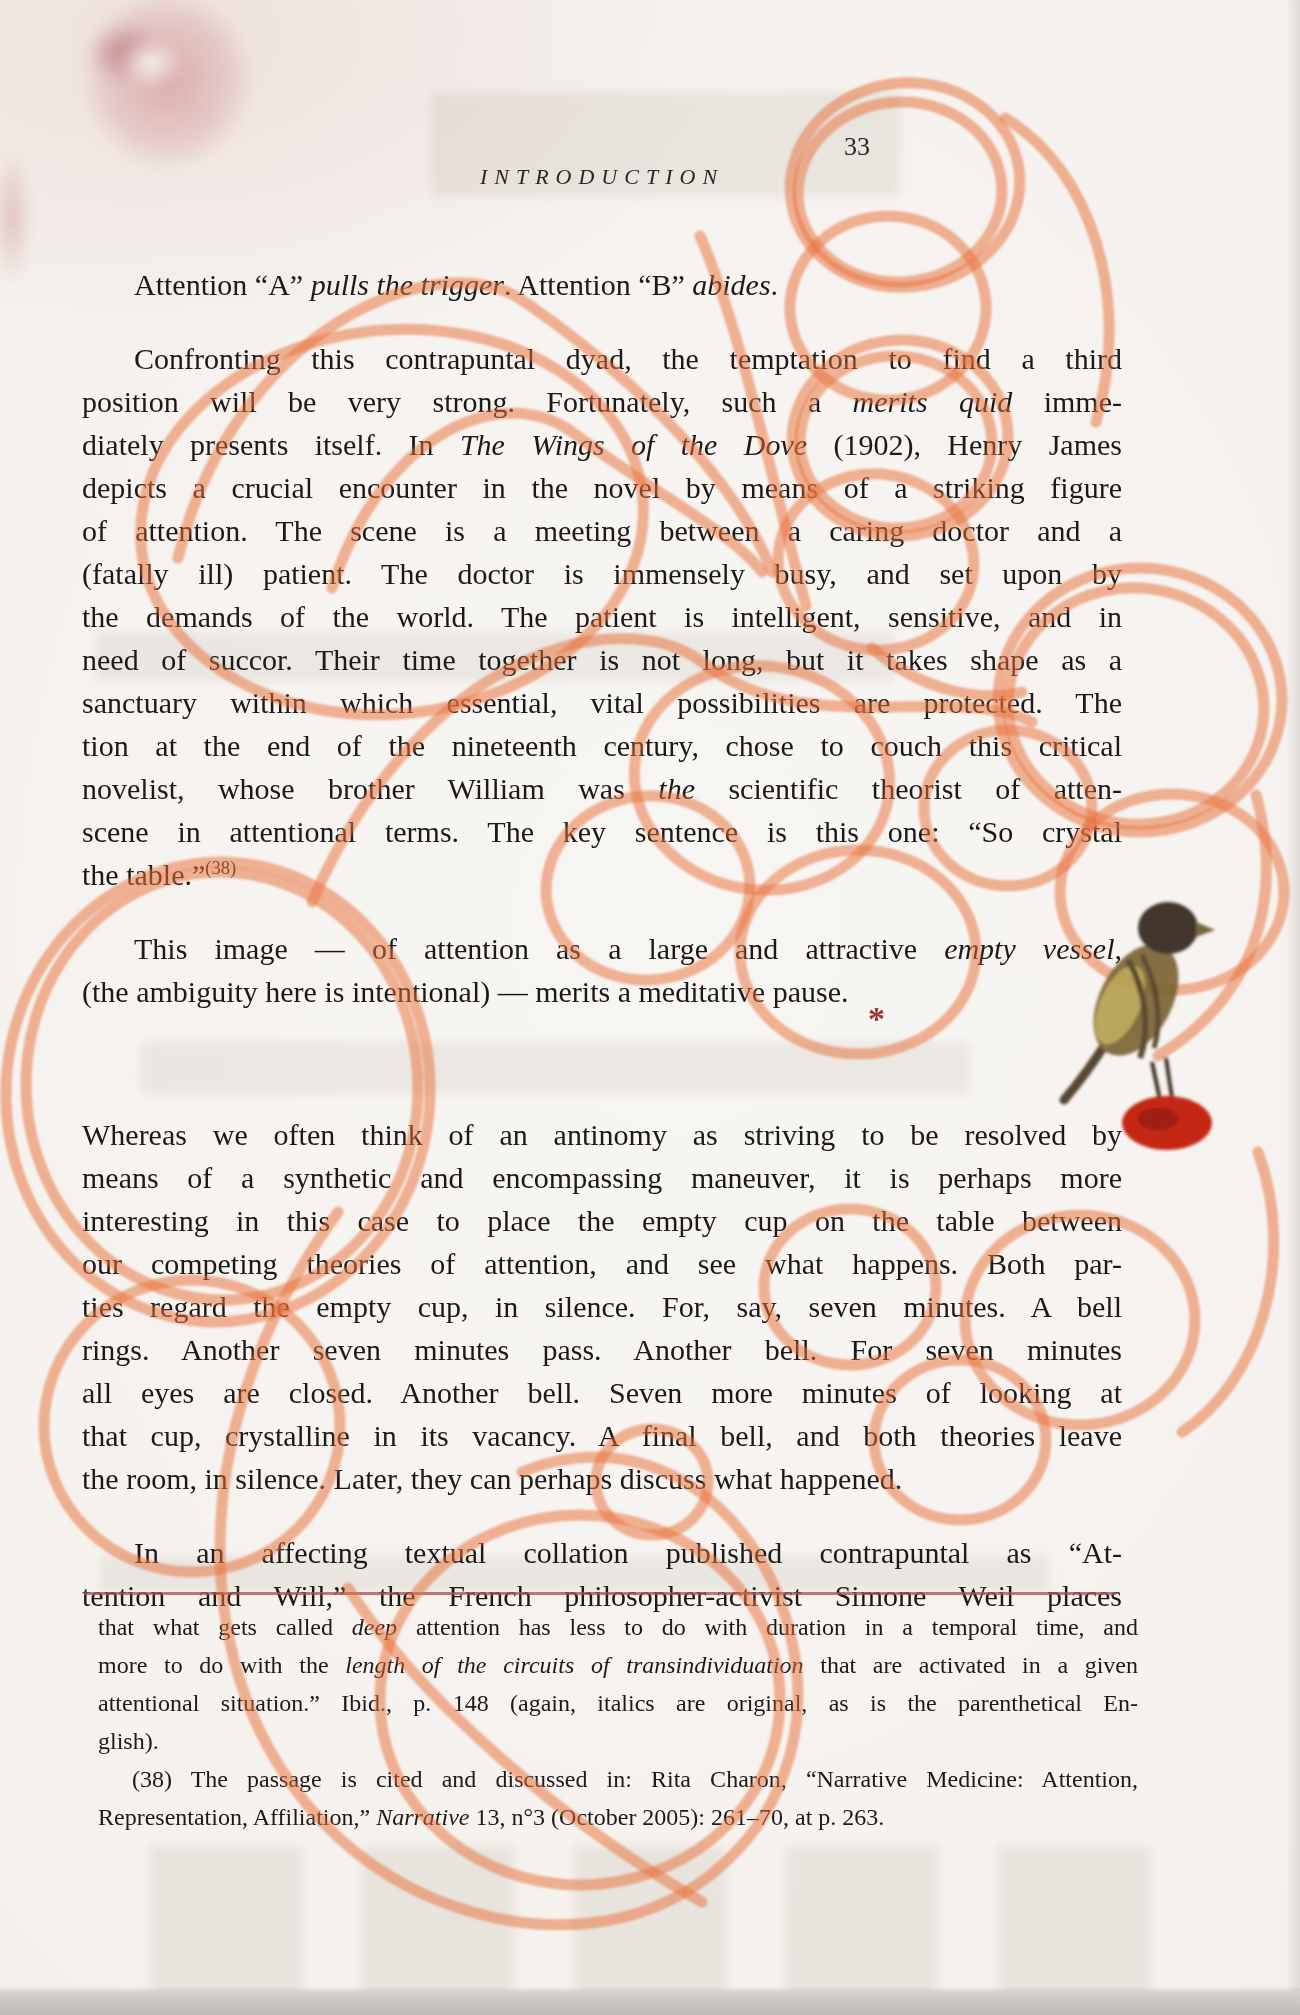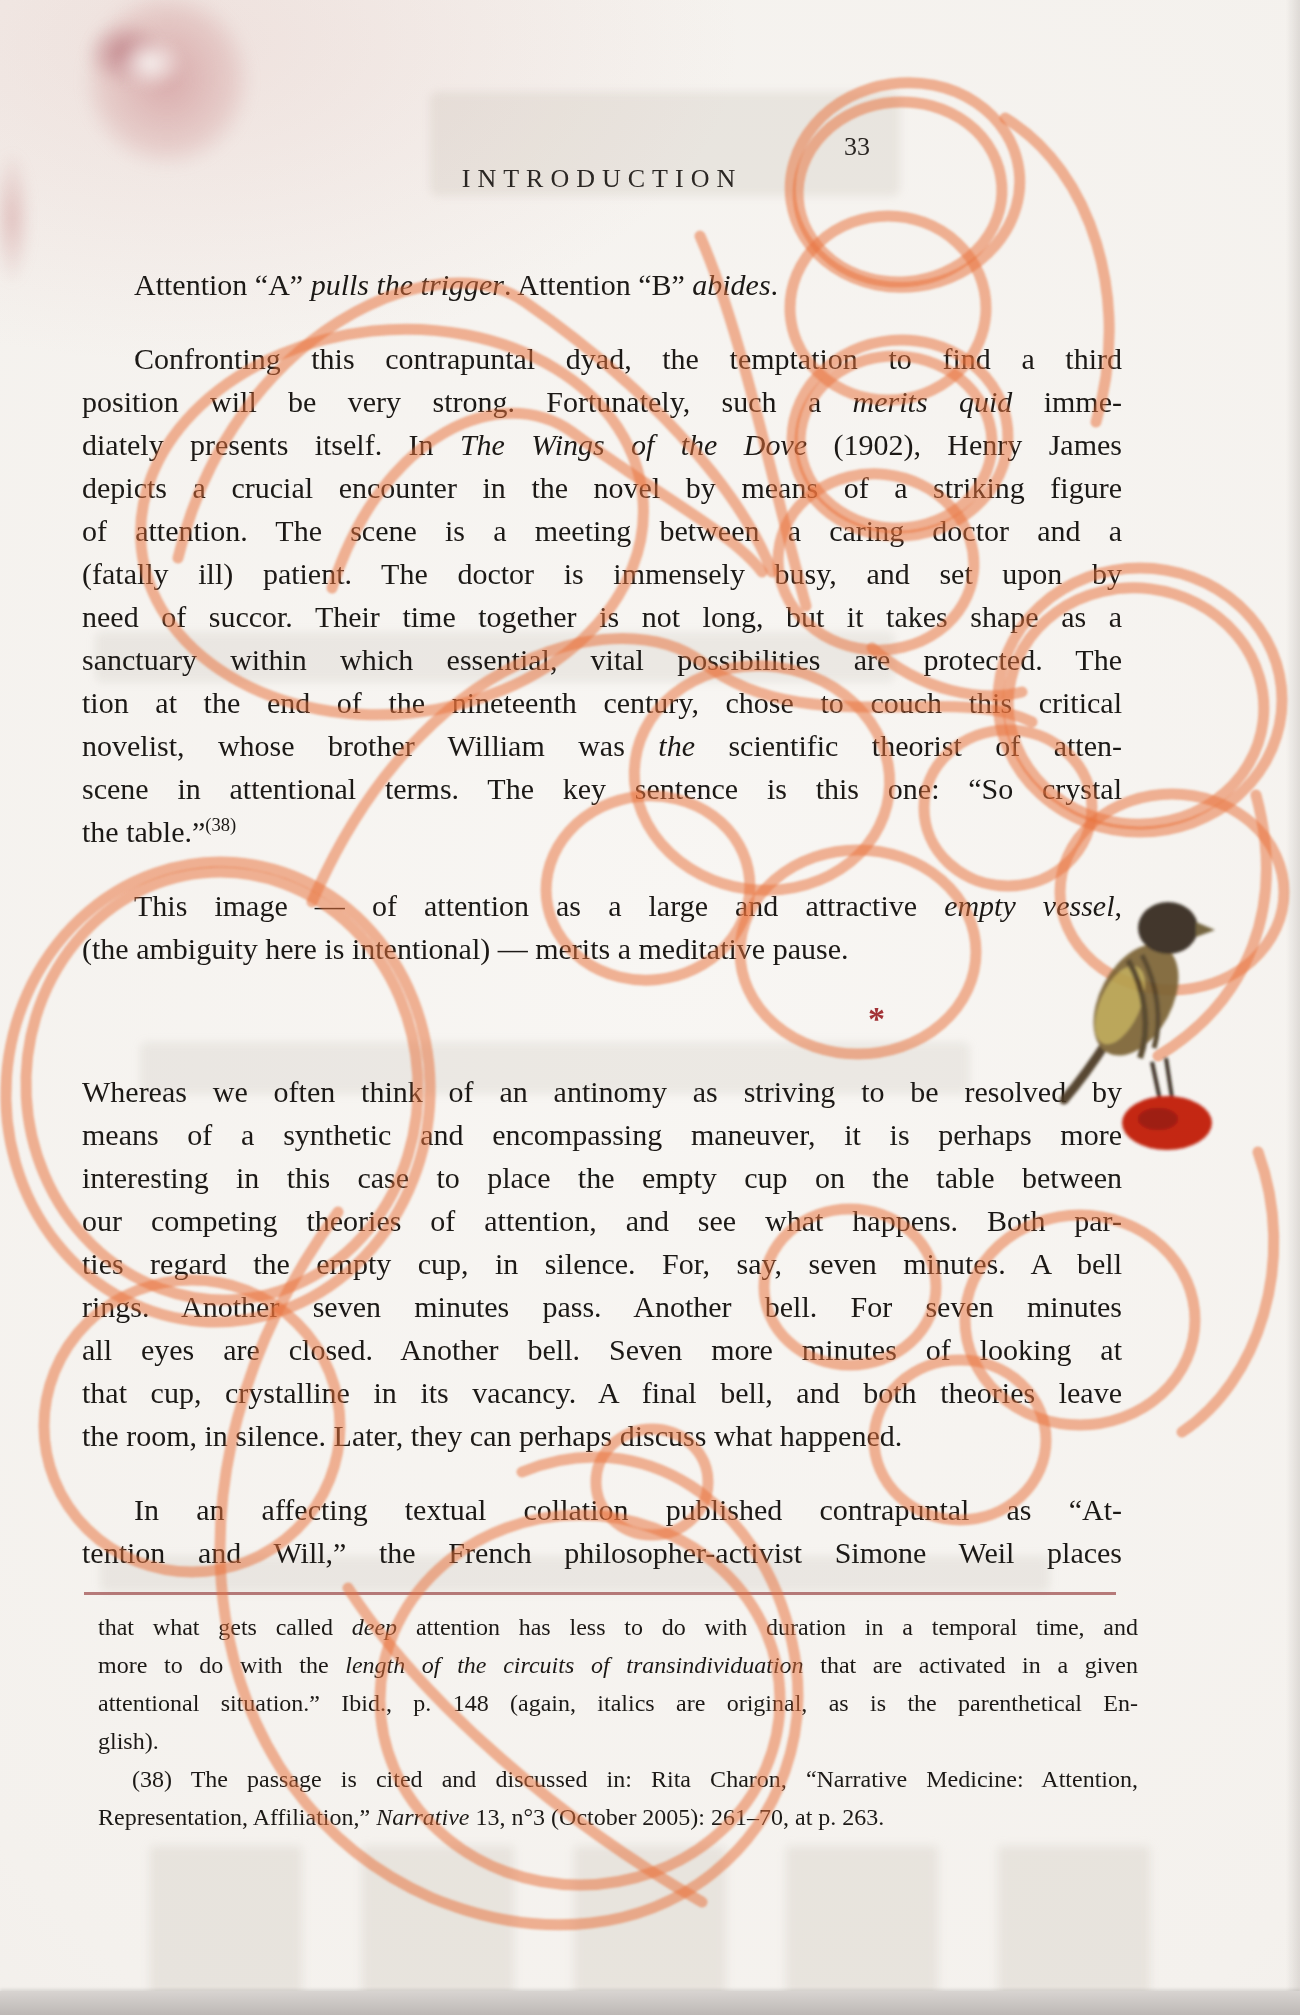--- a/index.html
+++ b/index.html
@@ -41,21 +41,21 @@
   .thumbs{position:absolute;left:150px;top:1846px;width:1000px;height:148px;display:flex;gap:60px;
     pointer-events:none;filter:blur(5px);}
   .thumbs>div{flex:1;background:rgba(188,178,164,0.22);border-radius:4px;}
   .bottom-edge{position:absolute;left:0;bottom:0;width:100%;height:24px;
     background:linear-gradient(#d8d4d1, #bdb8b5);box-shadow:0 -2px 3px rgba(0,0,0,0.10);}
   .right-edge{position:absolute;right:0;top:0;width:14px;height:100%;
     background:linear-gradient(to left, rgba(120,110,105,0.18), rgba(120,110,105,0));}
 
   
   .running-header{position:absolute;left:82px;top:164px;width:1040px;height:34px;}
-  .rh-title{display:block;text-align:center;font-size:26px;letter-spacing:7px;color:#2b2724;}
+  .rh-title{display:block;text-align:center;font-size:22px;letter-spacing:7px;color:#2b2724;font-style:italic;}
   .rh-num{position:absolute;left:762px;top:-32px;font-size:26px;color:#2b2724;}
   .body-text{position:absolute;left:82px;top:232px;width:1040px;font-size:30px;line-height:43px;}
   .para .line{text-align:justify;text-align-last:justify;white-space:normal;}
   .para .line.last{text-align-last:left;}
   .para .line.indent{text-indent:52px;margin-top:31px;}
   .gap-block{width:100%;}
   .asterisk{position:absolute;left:868px;top:1000px;font-size:34px;font-weight:bold;
     color:var(--asterisk);}
   .fn-rule{position:absolute;left:84px;top:1592px;width:1032px;height:3px;background:var(--rule);
     opacity:0.75;}
@@ -100,20 +100,21 @@
       <div class="para">
         <div class="line last indent">Attention “A” <i>pulls the trigger</i>. Attention “B” <i>abides</i>.</div>
       </div>
       <div class="para">
         <div class="line indent">Confronting this contrapuntal dyad, the temptation to find a third</div>
         <div class="line">position will be very strong. Fortunately, such a <i>merits quid</i> imme-</div>
         <div class="line">diately presents itself. In <i>The Wings of the Dove</i> (1902), Henry James</div>
         <div class="line">depicts a crucial encounter in the novel by means of a striking figure</div>
         <div class="line">of attention. The scene is a meeting between a caring doctor and a</div>
         <div class="line">(fatally ill) patient. The doctor is immensely busy, and set upon by</div>
+        <div class="line">the demands of the world. The patient is intelligent, sensitive, and in</div>
         <div class="line">need of succor. Their time together is not long, but it takes shape as a</div>
         <div class="line">sanctuary within which essential, vital possibilities are protected. The</div>
         <div class="line">tion at the end of the nineteenth century, chose to couch this critical</div>
         <div class="line">novelist, whose brother William was <i>the</i> scientific theorist of atten-</div>
         <div class="line">scene in attentional terms. The key sentence is this one: “So crystal</div>
         <div class="line last">the table.”<sup>(38)</sup></div>
       </div>
       <div class="para">
         <div class="line indent">This image — of attention as a large and attractive <i>empty vessel</i>,</div>
         <div class="line last">(the ambiguity here is intentional) — merits a meditative pause.</div>

